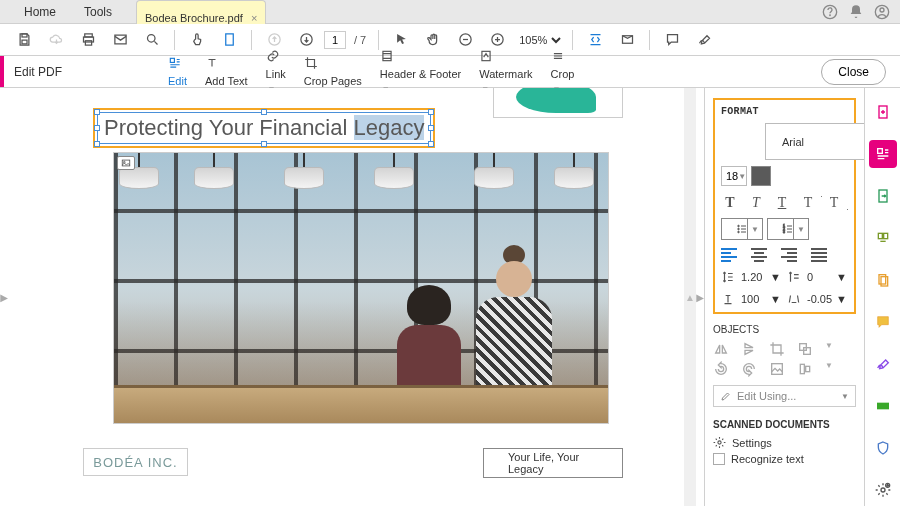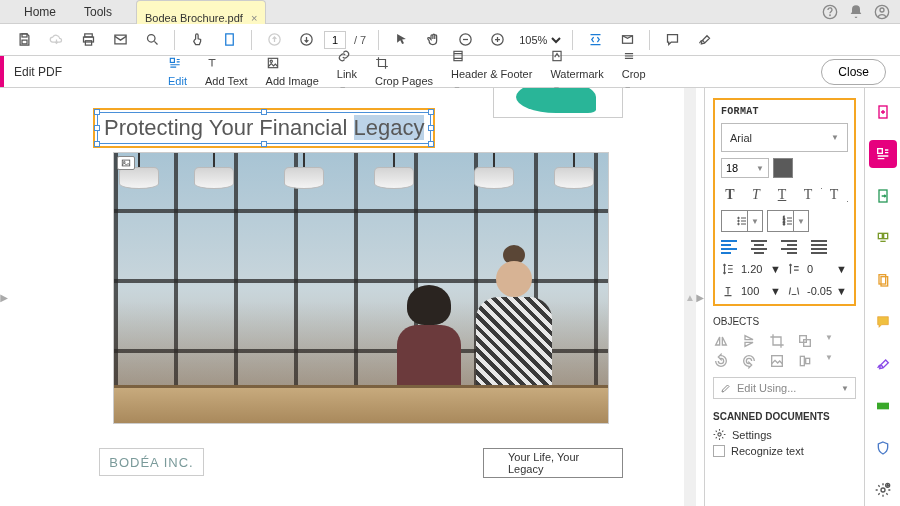--- a/index.html
+++ b/index.html
@@ -73,37 +73,37 @@
 .person { position:absolute; bottom:28px; }
 .p1{ left:280px; width:70px; height:110px;}
 .p1 .hair{width:44px;height:40px;background:#2a2420;border-radius:50% 50% 40% 40%;margin:0 auto;}
 .p1 .body{width:64px;height:70px;background:#6b3a3c;border-radius:20px 20px 4px 4px;margin:0 auto;}
 .p2{ left:360px; width:80px; height:150px;}
 .p2 .bun{width:22px;height:20px;background:#5a4636;border-radius:50%;margin:0 auto;}
 .p2 .head{width:36px;height:36px;background:#d7b394;border-radius:50%;margin:-4px auto 0;}
 .p2 .body{width:76px;height:94px;background:repeating-linear-gradient(45deg,#e8e8e8 0 4px,#3a3a3a 4px 8px);border-radius:22px 22px 4px 4px;margin:0 auto;}
 .desk{position:absolute;bottom:0;left:0;right:0;height:38px;background:linear-gradient(180deg,#c7aa7d,#a9895c);border-top:3px solid #7b6140;}
 
-.logo-box { position: absolute; left: 0; top: 360px; width: 105px; height: 28px; border: 1px solid #ccc; display: flex; align-items: center; justify-content: center; font-size: 13px; letter-spacing: 1px; color: #7a9a9a; font-weight: 400; font-family: Georgia, serif; margin-left: 16px; }
+.logo-box { position: absolute; left: 0; top: 360px; width: 105px; height: 28px; border: 1px solid #ccc; display: flex; align-items: center; justify-content: center; font-size: 13px; letter-spacing: 1px; color: #7a9a9a; font-weight: 400; font-family: Georgia, serif; }
 .tag-box { position: absolute; left: 400px; top: 360px; border: 1px solid #888; padding: 2px 24px; font-size: 11px; color: #333; }
 
 
 .v-scroll { width: 12px; background: #f0f0f0; display: flex; align-items: center; justify-content: center; flex-direction: column; }
 .v-scroll .thumb-arrow { color: #bbb; font-size: 10px; }
 .right-gutter { width: 8px; background: #fff; display: flex; align-items: center; justify-content: center; }
 .right-gutter .collapse { color: #aaa; font-size: 10px; cursor: pointer; }
 
 
 .right-panel { width: 160px; background: #fff; border-left: 1px solid #d0d0d0; padding: 10px 8px; overflow: hidden; }
 .format-section { border: 2px solid #f5a623; padding: 6px; margin-bottom: 10px; }
 .section-title { font-size: 10px; font-weight: bold; color: #333; margin-bottom: 6px; letter-spacing: 0.3px; font-family: Liberation Mono, monospace;}
-.dd { width: 100%; height: 29px; border: 1px solid #bbb; font-size: 11px; padding: 2px 8px; background: #fff; color: #333; display: flex; align-items: center; justify-content: space-between; cursor: pointer; }
+.dd { width: 100%; height: 37px; border: 1px solid #bbb; font-size: 11px; padding: 2px 16px; background: #fff; color: #333; display: flex; align-items: center; justify-content: space-between; cursor: pointer; margin-left: 44px; }
 .dd .caret { font-size: 8px; color: #888; }
 .row { display: flex; align-items: center; gap: 4px; margin-top: 6px; }
-.small-dd { width: 48px; height: 20px; border: 1px solid #bbb; font-size: 11px; padding: 2px 4px; display: flex; align-items: center; justify-content: space-between; background: #fff; cursor: pointer; }
+.small-dd { width: 26px; height: 20px; border: 1px solid #bbb; font-size: 11px; padding: 2px 4px; display: flex; align-items: center; justify-content: space-between; background: #fff; cursor: pointer; }
 .small-dd .caret { font-size: 8px; color: #888; }
 .color-swatch { width: 20px; height: 20px; background: #5a5a5a; border: 1px solid #888; cursor: pointer; }
 .icon-row { display: flex; gap: 8px; margin-top: 8px; }
 .fmt-icon { width: 18px; height: 18px; display: flex; align-items: center; justify-content: center; color: #555; cursor: pointer; font-family: Georgia, serif; }
 .list-btn { width: 42px; height: 22px; border: 1px solid #888; display: flex; align-items: center; justify-content: center; gap: 3px; cursor: pointer; position: relative; }
 .list-btn .caret { font-size: 8px; color: #888; position: absolute; right: 3px; border-left: 1px solid #888; padding-left: 3px; height: 100%; display: flex; align-items: center;}
 .align-row { display: flex; gap: 14px; margin-top: 8px; }
 .align-ic { width: 16px; height: 14px; cursor: pointer; }
 .spacing-row { display: flex; gap: 6px; margin-top: 8px; align-items: center; }
 .sp-ic { width: 14px; height: 14px; color: #555; }
@@ -288,28 +288,20 @@
         <span>Edit</span>
       </div>
     <div class="et-item">
         <svg viewBox="0 0 24 24" fill="none" stroke="currentColor" stroke-width="2">
           <path d="M6 6h12M12 6v12"></path>
         </svg>
         <span>Add Text</span>
       </div>
     <div class="et-item">
         <svg viewBox="0 0 24 24" fill="none" stroke="currentColor" stroke-width="2">
-          <rect x="4" y="4" width="16" height="16"></rect>
-          <circle cx="9" cy="9" r="2"></circle>
-          <path d="M4 18l5-5 4 4 3-3 4 4"></path>
-        </svg>
-        <span>Add Image</span>
-      </div>
-    <div class="et-item">
-        <svg viewBox="0 0 24 24" fill="none" stroke="currentColor" stroke-width="2">
           <path d="M10 14a5 5 0 007 0l2-2a5 5 0 00-7-7l-1 1M14 10a5 5 0 00-7 0l-2 2a5 5 0 007 7l1-1"></path>
         </svg>
         <span>Link</span>
         <span class="et-caret">▼</span>
       </div>
     <div class="et-item">
         <svg viewBox="0 0 24 24" fill="none" stroke="currentColor" stroke-width="2">
           <path d="M6 2v16h16M2 6h16v16"></path>
         </svg>
         <span>Crop Pages</span>

